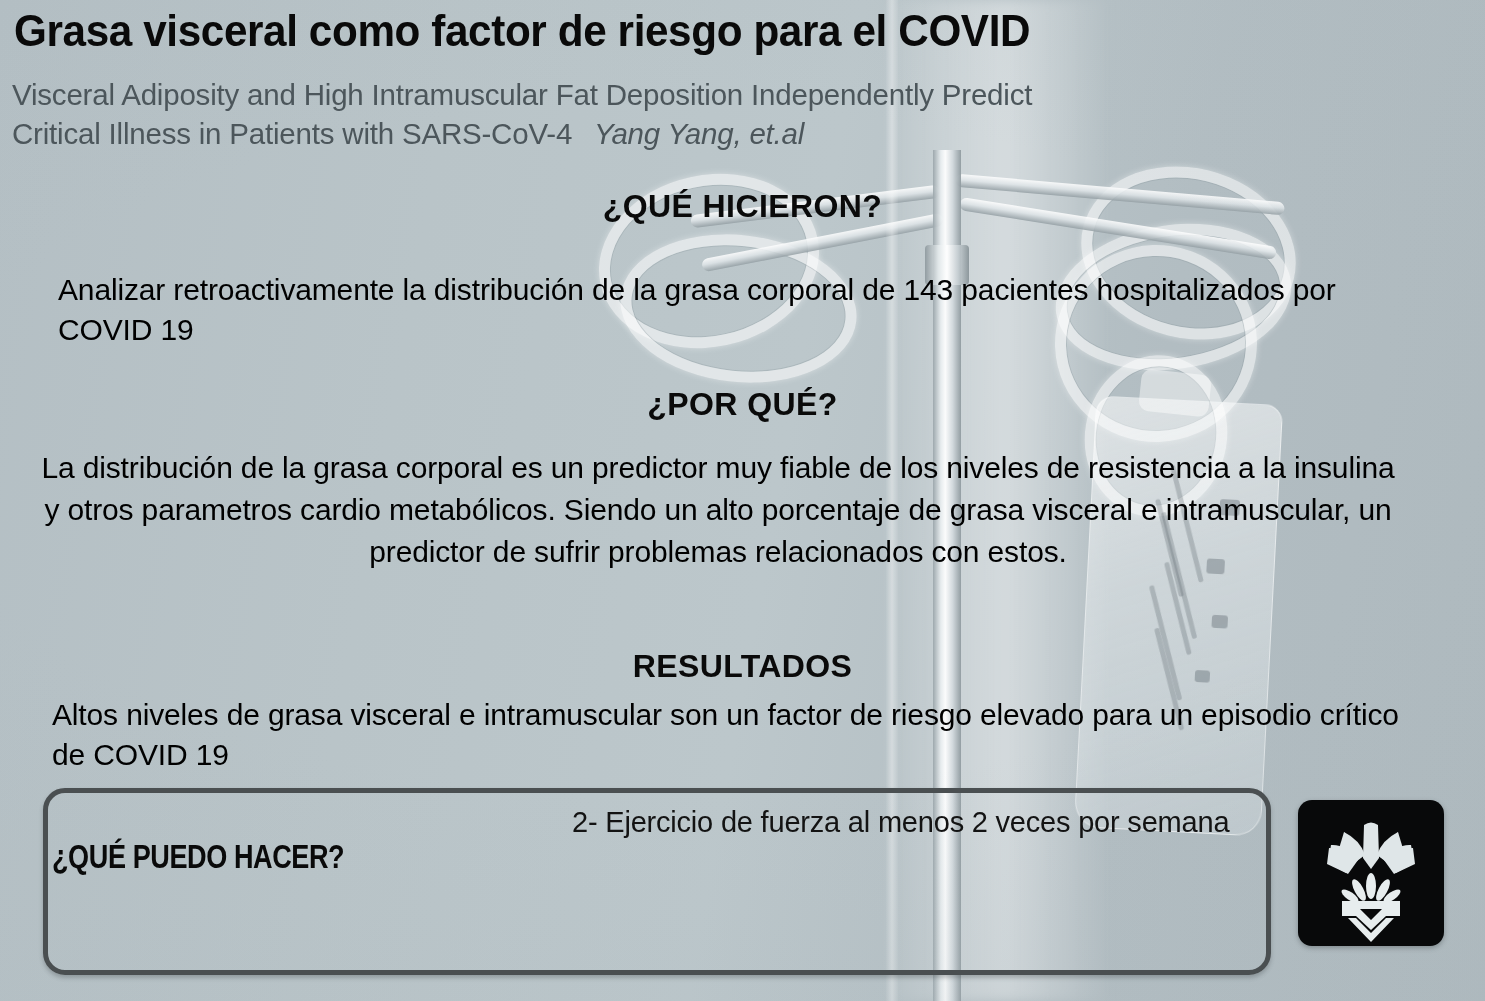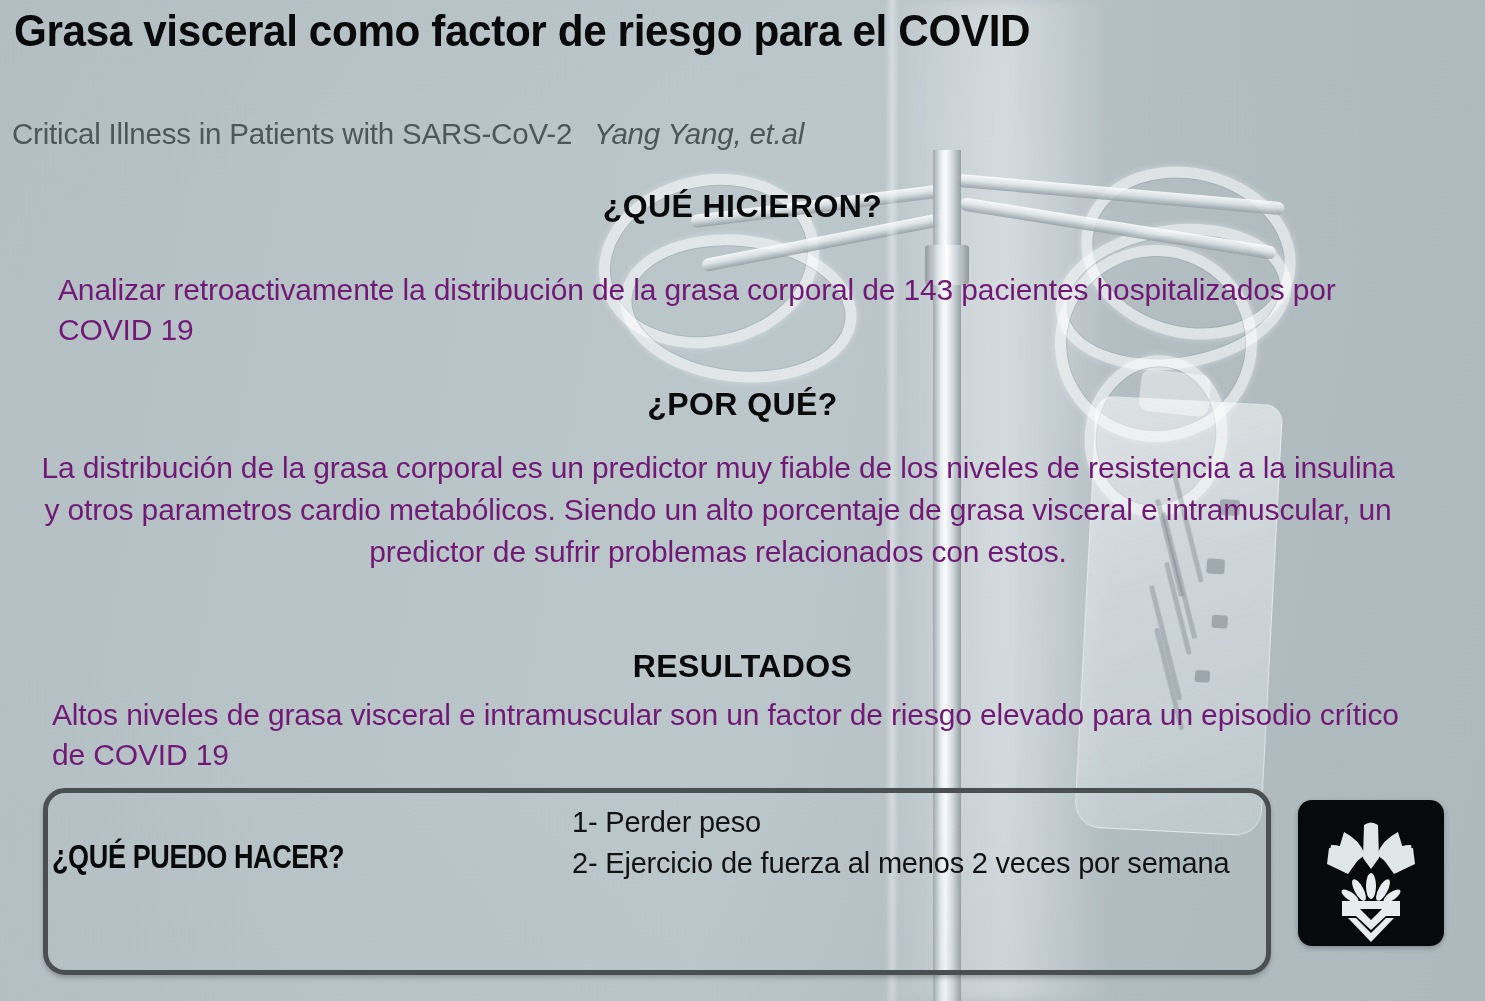--- a/index.html
+++ b/index.html
@@ -154,21 +154,21 @@
     font-weight: bold;
     color: #0a0a0a;
     letter-spacing: .4px;
   }
   .head-hicieron  { top: 188px; }
   .head-porque    { top: 386px; }
   .head-resultados{ top: 648px; }
 
   .body-text {
     position: absolute;
-    color: #701a75;
+    color: #000000;
     font-size: 30px;
     line-height: 1.33;
     letter-spacing: -0.15px;
   }
   .para-hicieron {
     left: 58px; top: 270px; width: 1340px;
   }
   .para-porque {
     left: 38px; top: 447px; width: 1360px;
     line-height: 1.40;
@@ -260,37 +260,36 @@
     <div class="pole"></div>
     <div class="pole-collar"></div>
     <div class="bg-vignette"></div>
   </div>
 
   <div class="content">
 
     <div class="title">Grasa visceral como factor de riesgo para el COVID</div>
 
     <div class="subtitle">
-      <br>
-      <span>Critical Illness in Patients with SARS-CoV-2</span><span class="authors">Yang Yang, et.al</span>
+      <span>Visceral Adiposity and High Intramuscular Fat Deposition Independently Predict</span><br>
+      <span>Critical Illness in Patients with SARS-CoV-4</span><span class="authors">Yang Yang, et.al</span>
     </div>
 
     <div class="section-head head-hicieron">¿QUÉ HICIERON?</div>
     <div class="body-text para-hicieron">Analizar retroactivamente la distribución de la grasa corporal de 143 pacientes hospitalizados por COVID 19</div>
 
     <div class="section-head head-porque">¿POR QUÉ?</div>
     <div class="body-text para-porque">La distribución de la grasa corporal es un predictor muy fiable de los niveles de resistencia a la insulina y otros parametros cardio metabólicos. Siendo un alto porcentaje de grasa visceral e intramuscular, un predictor de sufrir problemas relacionados con estos.</div>
 
     <div class="section-head head-resultados">RESULTADOS</div>
     <div class="body-text para-resultados">Altos niveles de grasa visceral e intramuscular son un factor de riesgo elevado para un episodio crítico de COVID 19</div>
 
     <div class="action-box"></div>
     <div class="action-label">¿QUÉ PUEDO HACER?</div>
     <div class="action-list">
-      <div>1- Perder peso</div>
       <div>2- Ejercicio de fuerza al menos 2 veces por semana</div>
     </div>
 
     <div class="logo">
       <svg width="146" height="146" viewBox="0 0 146 146">
 
         <g fill="#dfe6e8">
           <path d="M73 24 L80 56 L70 56 Z"></path>
           <path d="M73 24 L80 56 L70 56 Z"></path>
           <path d="M46 32 L66 55 L57 62 Z"></path>

